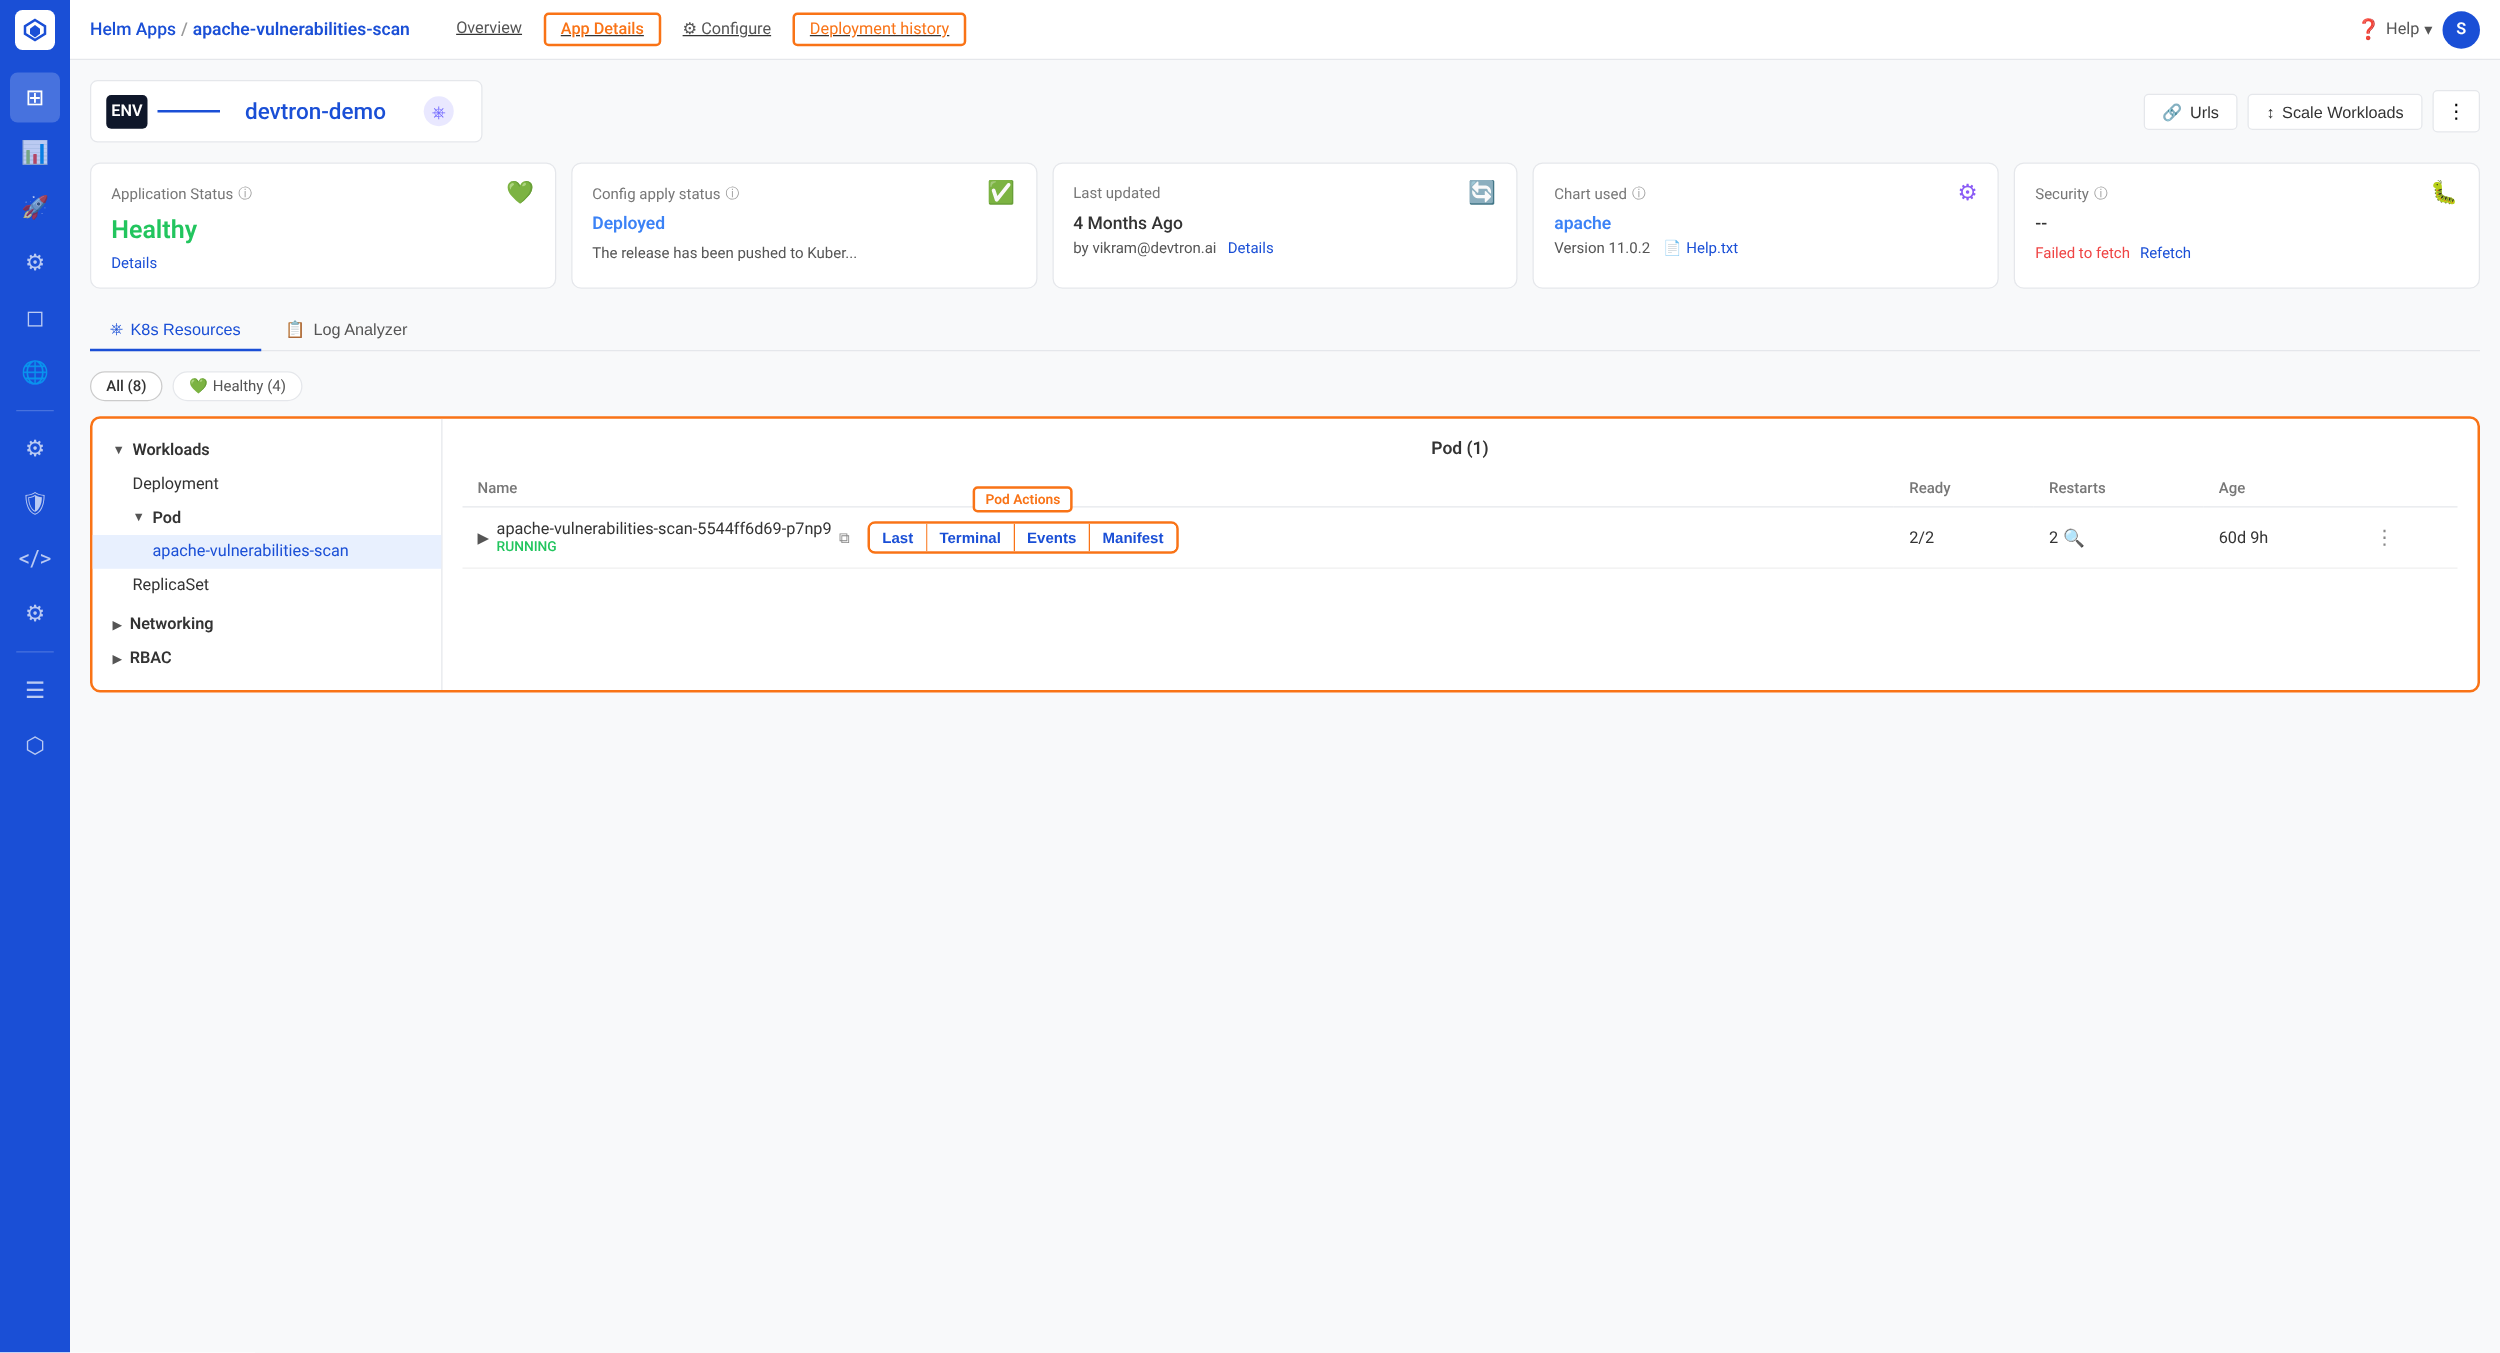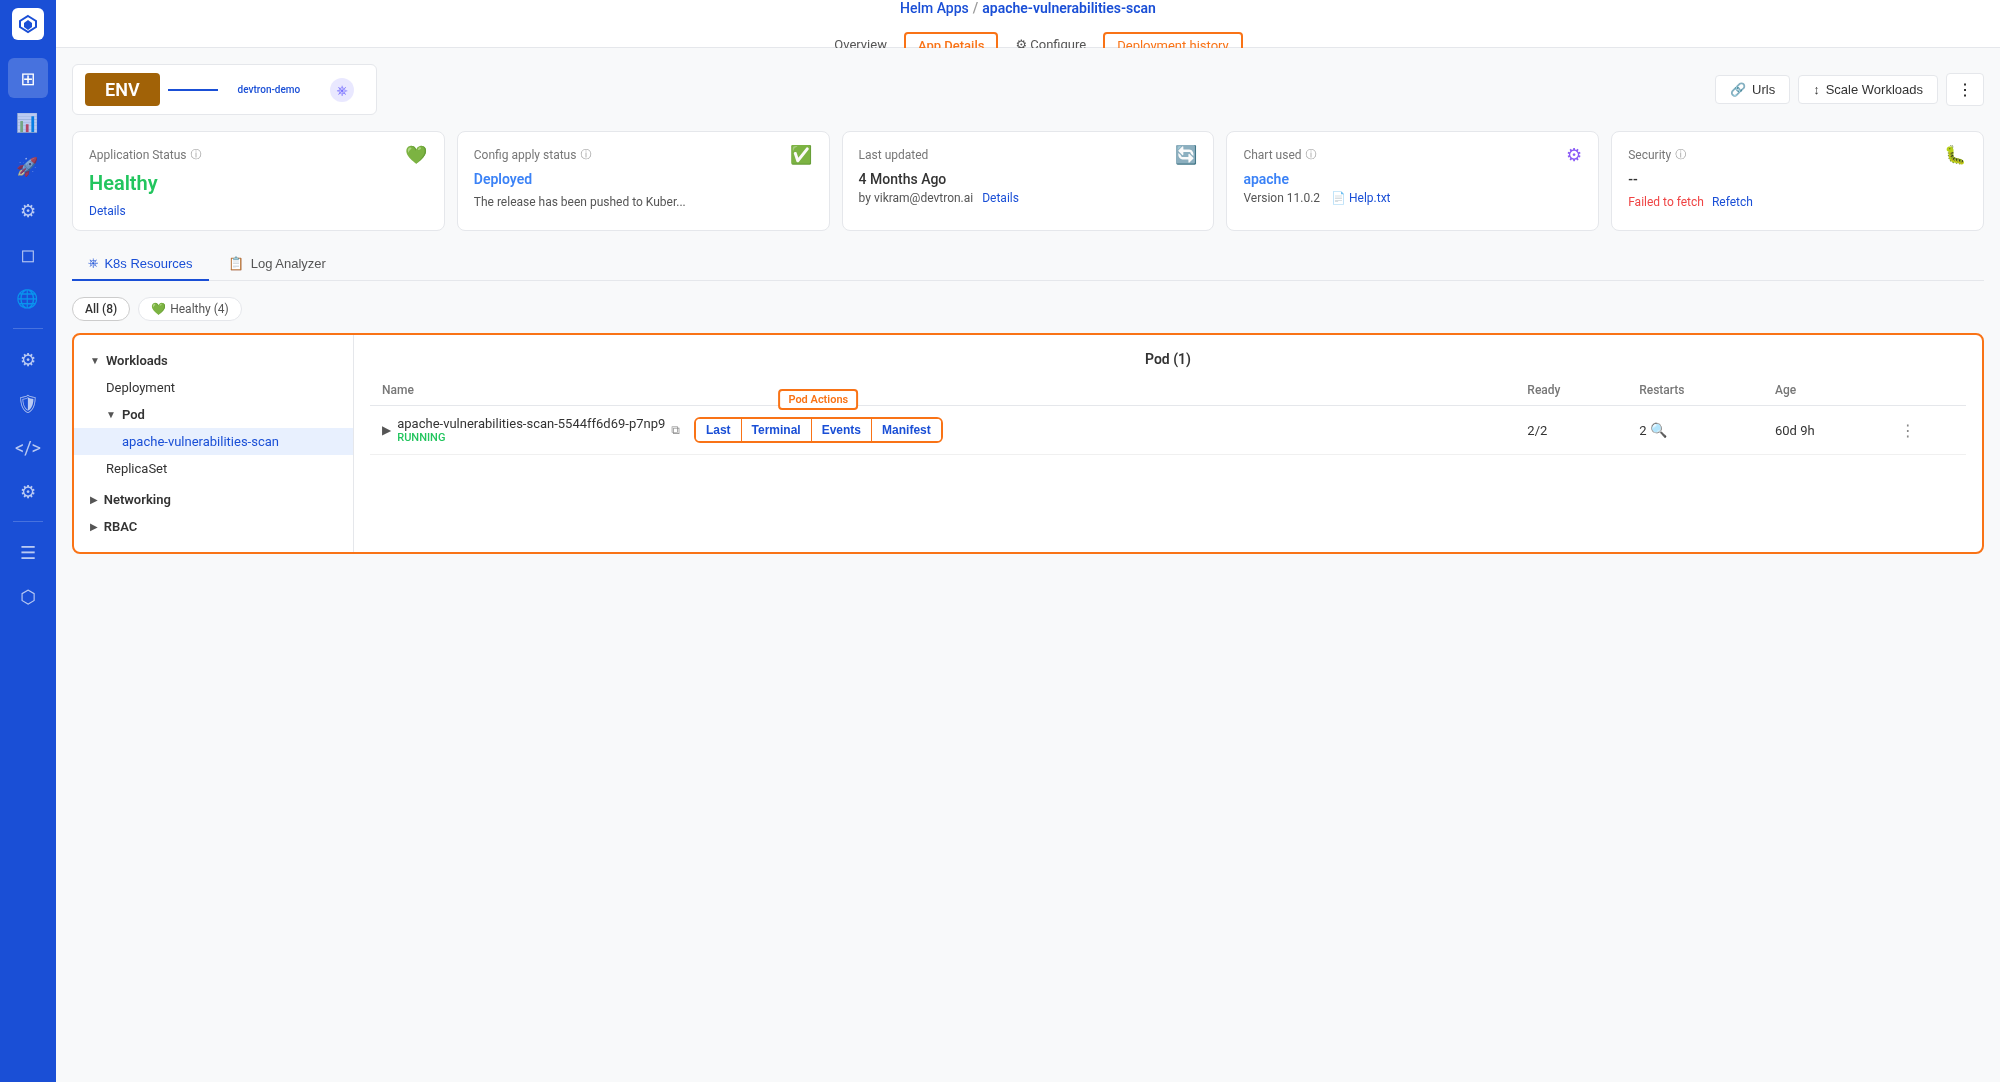--- a/index.html
+++ b/index.html
@@ -29,42 +29,41 @@
     .sidebar-divider { width: 30px; height: 1px; background: rgba(255,255,255,0.2); margin: 8px 0; }
 
     
     .main { flex: 1; display: flex; flex-direction: column; overflow: hidden; }
 
     
     .topbar {
       height: 48px; background: #fff; border-bottom: 1px solid #e5e7eb;
       display: flex; align-items: center; padding: 0 16px; gap: 16px;
       flex-shrink: 0;
-      flex-direction: column;
     }
     .breadcrumb { display: flex; align-items: center; gap: 4px; font-size: 14px; color: #1a4fd6; font-weight: 500; }
     .topbar-tabs { display: flex; gap: 4px; margin-left: 8px; text-decoration: underline; }
     .tab {
       padding: 4px 12px; border-radius: 4px; font-size: 13px; cursor: pointer;
       color: #555; border: 1px solid transparent;
     }
     .tab.active-tab { border: 2px solid #f97316; color: #f97316; font-weight: 500; }
     .tab.outlined { border: 2px solid #f97316; color: #f97316; }
     .topbar-right { margin-left: auto; display: flex; align-items: center; gap: 8px; }
     .help-btn { display: flex; align-items: center; gap: 4px; color: #555; font-size: 13px; cursor: pointer; }
     .avatar { width: 30px; height: 30px; background: #1a4fd6; border-radius: 50%; color: #fff; display: flex; align-items: center; justify-content: center; font-size: 13px; font-weight: 600; }
 
     
     .content { flex: 1; overflow-y: auto; padding: 16px; background: #f8f9fa; }
     .env-pill {
-      background: #a16207; color: #fff; padding: 6px 20px; font-size: 18px;
+      background: #0f172a; color: #fff; padding: 6px 4px; font-size: 13px;
       font-weight: 600; border-radius: 4px; margin: 4px;
     }
     .env-name {
-      padding: 6px 16px; font-size: 10px; color: #1a4fd6; font-weight: 500;
+      padding: 6px 16px; font-size: 18px; color: #1a4fd6; font-weight: 500;
       border-left: none;
     }
     .env-helm-icon { padding: 6px 12px; display: flex; align-items: center; }
     .env-actions { margin-left: auto; display: flex; align-items: center; gap: 8px; }
     .env-bar-wrapper { display: flex; align-items: center; justify-content: space-between; margin-bottom: 16px; }
     .env-bar-left { display: flex; align-items: center; background: #fff; border: 1px solid #e5e7eb; border-radius: 6px; padding: 4px 8px; gap: 0; }
 
     
     .btn-outline { border: 1px solid #e5e7eb; background: #fff; padding: 6px 14px; border-radius: 4px; font-size: 13px; color: #333; cursor: pointer; display: flex; align-items: center; gap: 6px; }
     .btn-icon { border: 1px solid #e5e7eb; background: #fff; padding: 6px 10px; border-radius: 4px; cursor: pointer; font-size: 16px; }

